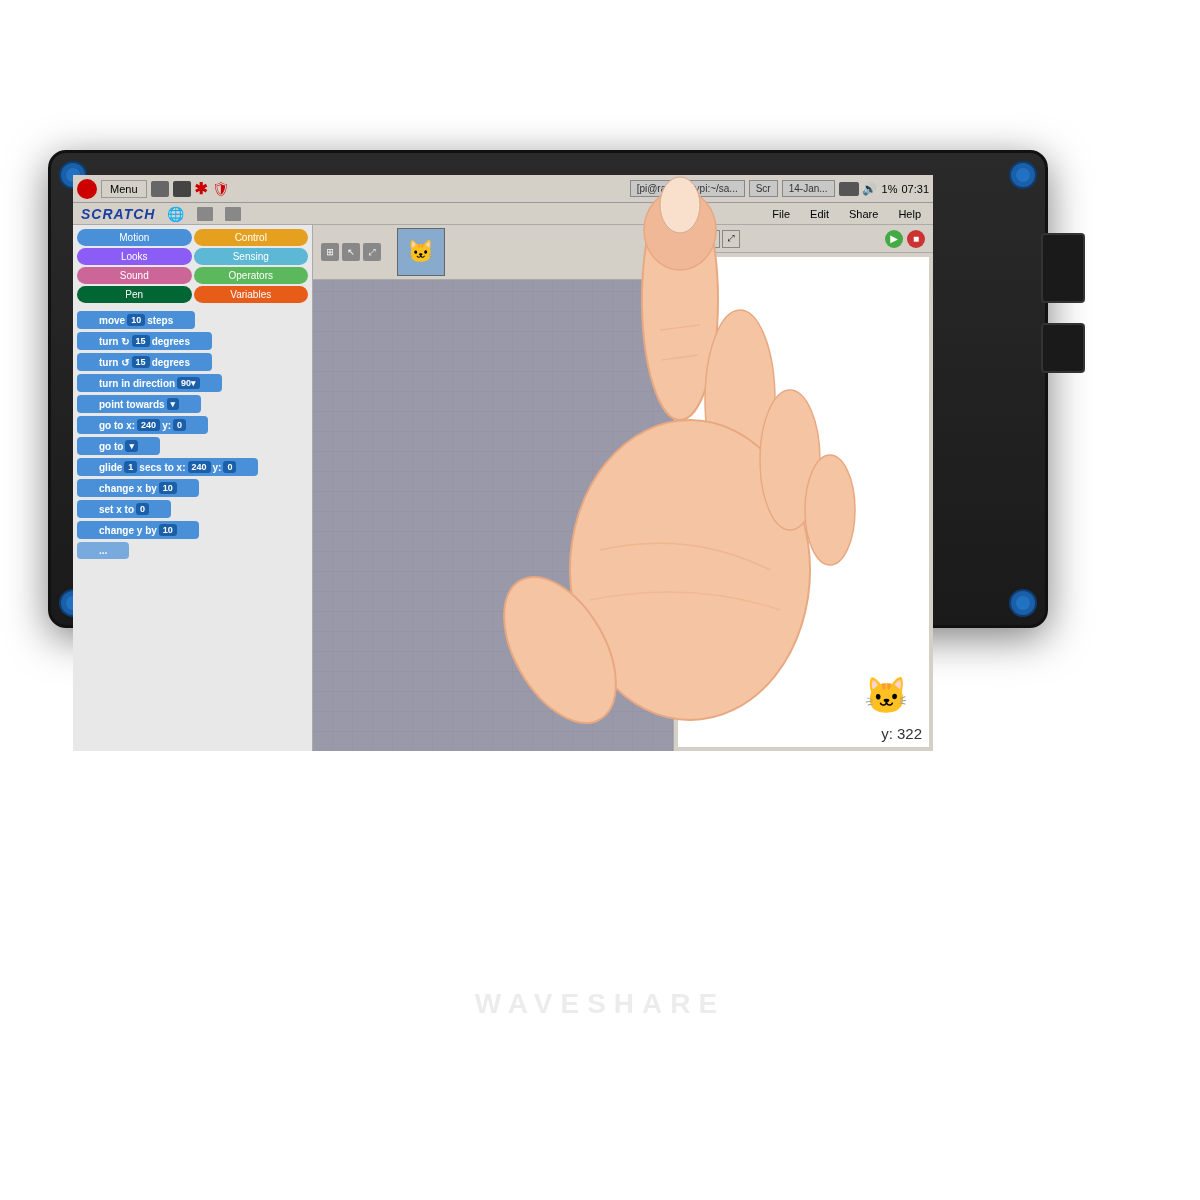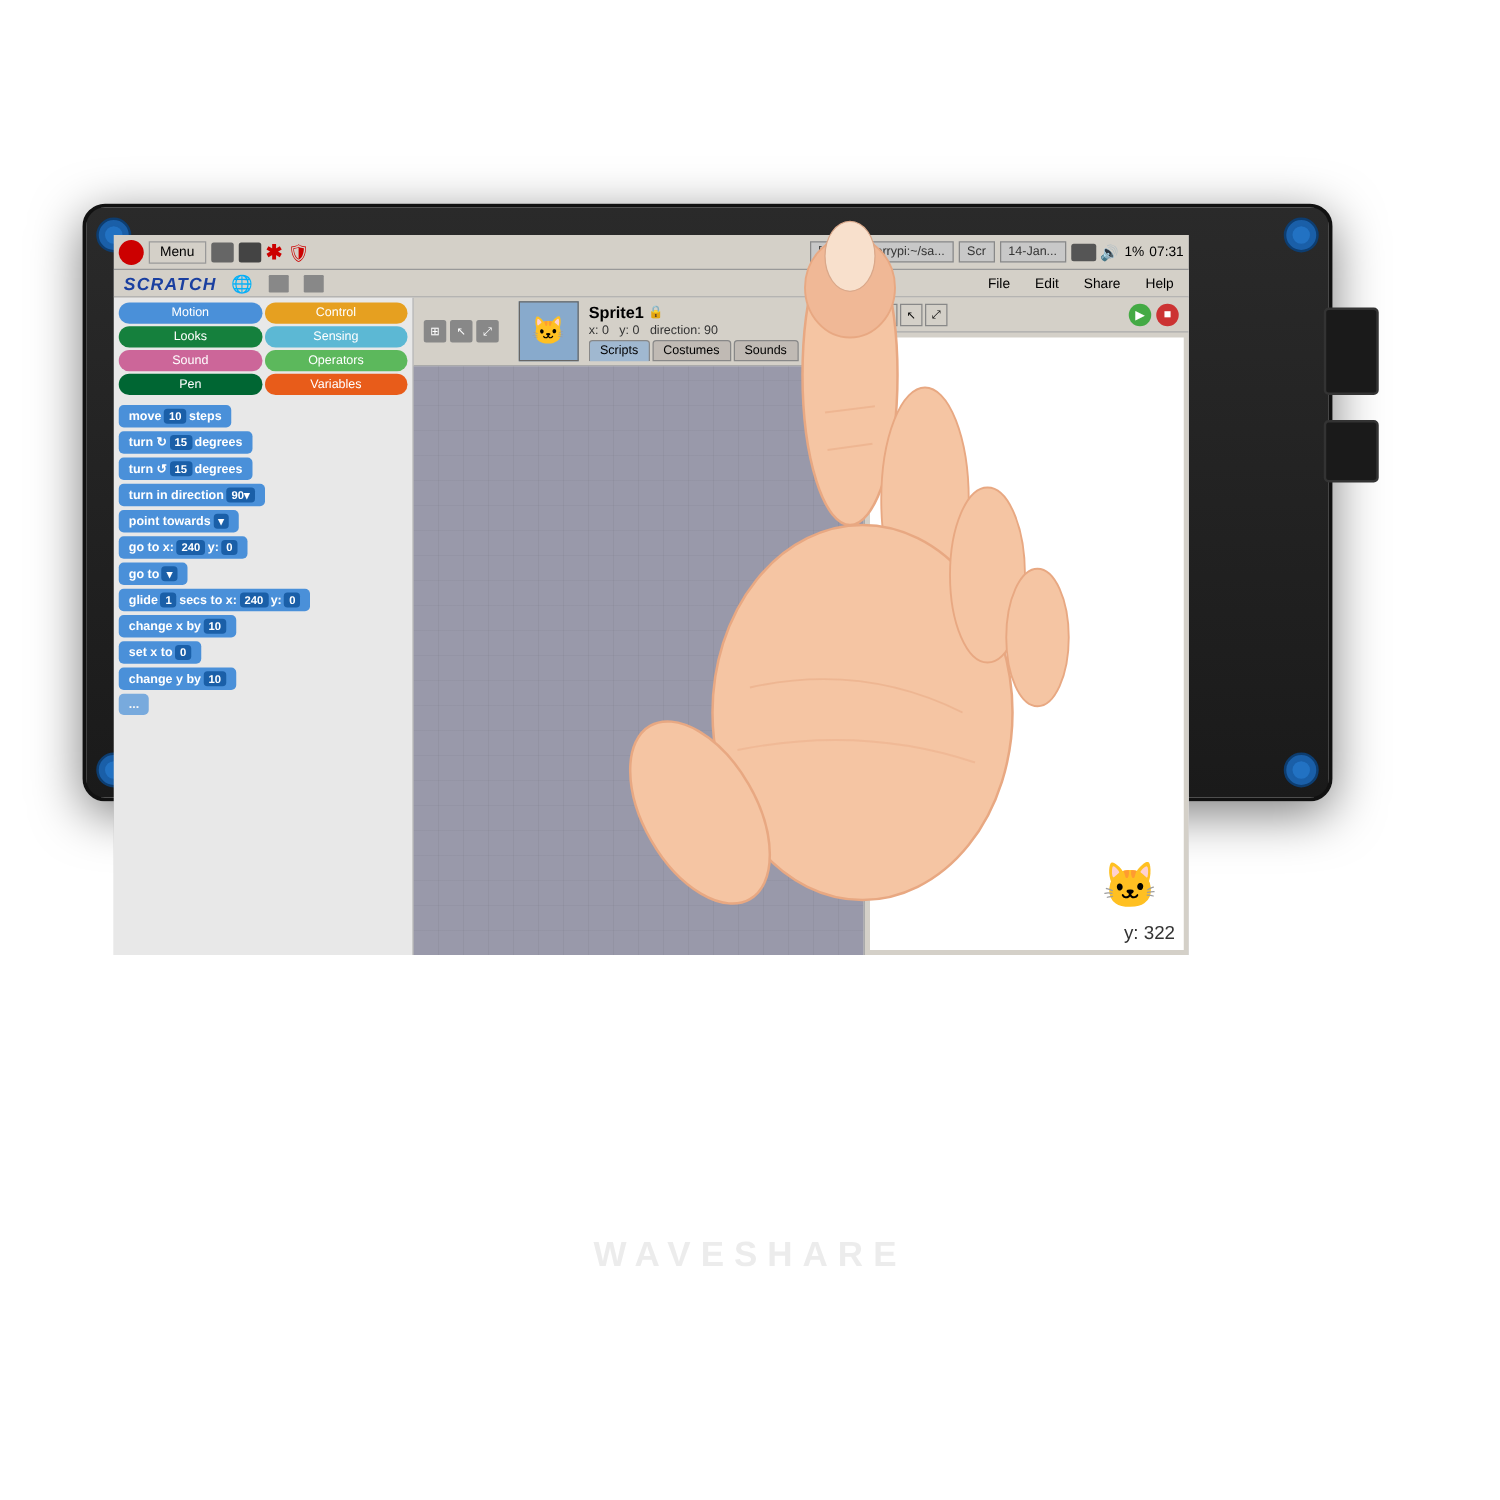--- a/index.html
+++ b/index.html
@@ -17,28 +17,27 @@
     .scene {
       position: relative;
       width: 1200px;
       height: 1200px;
     }
 
     
     .device-frame {
       position: absolute;
       top: 150px;
-      left: 66px;
+      left: 48px;
       width: 1000px;
       height: 478px;
       background: linear-gradient(180deg, #2a2a2a 0%, #1a1a1a 100%);
       border-radius: 18px;
       border: 3px solid #111;
       box-shadow: 0 10px 40px rgba(0,0,0,0.5);
-      margin-top: 13px;
     }
 
     
     .screw {
       position: absolute;
       width: 28px;
       height: 28px;
       background: #1a5fa8;
       border-radius: 50%;
       border: 2px solid #0d3d70;
@@ -211,41 +210,41 @@
       font-size: 10px;
       color: white;
       font-weight: normal;
       text-align: center;
       cursor: pointer;
       border: none;
     }
 
     .cat-motion { background: #4a90d9; }
     .cat-control { background: #e6a020; }
-    .cat-looks { background: #15803d; }
+    .cat-looks { background: #8b5cf6; }
     .cat-sensing { background: #5cb8d4; }
     .cat-sound { background: #cc6699; }
     .cat-operators { background: #5cb85c; }
     .cat-pen { background: #006633; }
     .cat-variables { background: #e85c1a; }
 
     .blocks-list {
       padding: 4px;
       display: flex;
       flex-direction: column;
       gap: 3px;
       overflow-y: auto;
       flex: 1;
     }
 
     .block {
       display: flex;
       align-items: center;
       gap: 2px;
-      padding: 3px 8px;
+      padding: 3px 22px;
       border-radius: 4px;
       font-size: 10px;
       color: white;
       font-weight: bold;
       cursor: pointer;
       background: #4a90d9;
       width: fit-content;
     }
 
     .block-value {
@@ -596,38 +595,20 @@
 
               <div style="display:flex; gap:3px; align-items:center; margin-right:8px;">
                 <div style="width:18px;height:18px;background:#888;border-radius:2px; display:flex; align-items:center; justify-content:center; font-size:9px; color:white;">⊞</div>
                 <div style="width:18px;height:18px;background:#888;border-radius:2px; display:flex; align-items:center; justify-content:center; font-size:9px; color:white;">↖</div>
                 <div style="width:18px;height:18px;background:#888;border-radius:2px; display:flex; align-items:center; justify-content:center; font-size:9px; color:white;">⤢</div>
               </div>
 
               <div class="sprite-thumbnail">
                 <div style="font-size:22px;">🐱</div>
               </div>
-              <div class="sprite-info">
-                <div style="display:flex; align-items:center; gap:4px;">
-                  <span class="sprite-name">Sprite1</span>
-                  <span style="font-size:10px;">🔒</span>
-                </div>
-                <div style="font-size:10px; color:#333;">
-                  <span>x: 0</span>
-                  &nbsp;
-                  <span>y: 0</span>
-                  &nbsp;
-                  <span>direction: 90</span>
-                </div>
-                <div class="sprite-tabs">
-                  <div class="sprite-tab active">Scripts</div>
-                  <div class="sprite-tab">Costumes</div>
-                  <div class="sprite-tab">Sounds</div>
-                </div>
-              </div>
             </div>
 
             <div class="scripts-workspace"></div>
           </div>
 
           <div class="stage-panel">
 
             <div class="stage-toolbar">
               <div class="stage-expand-btns">
                 <div class="expand-btn">◀▶</div>

